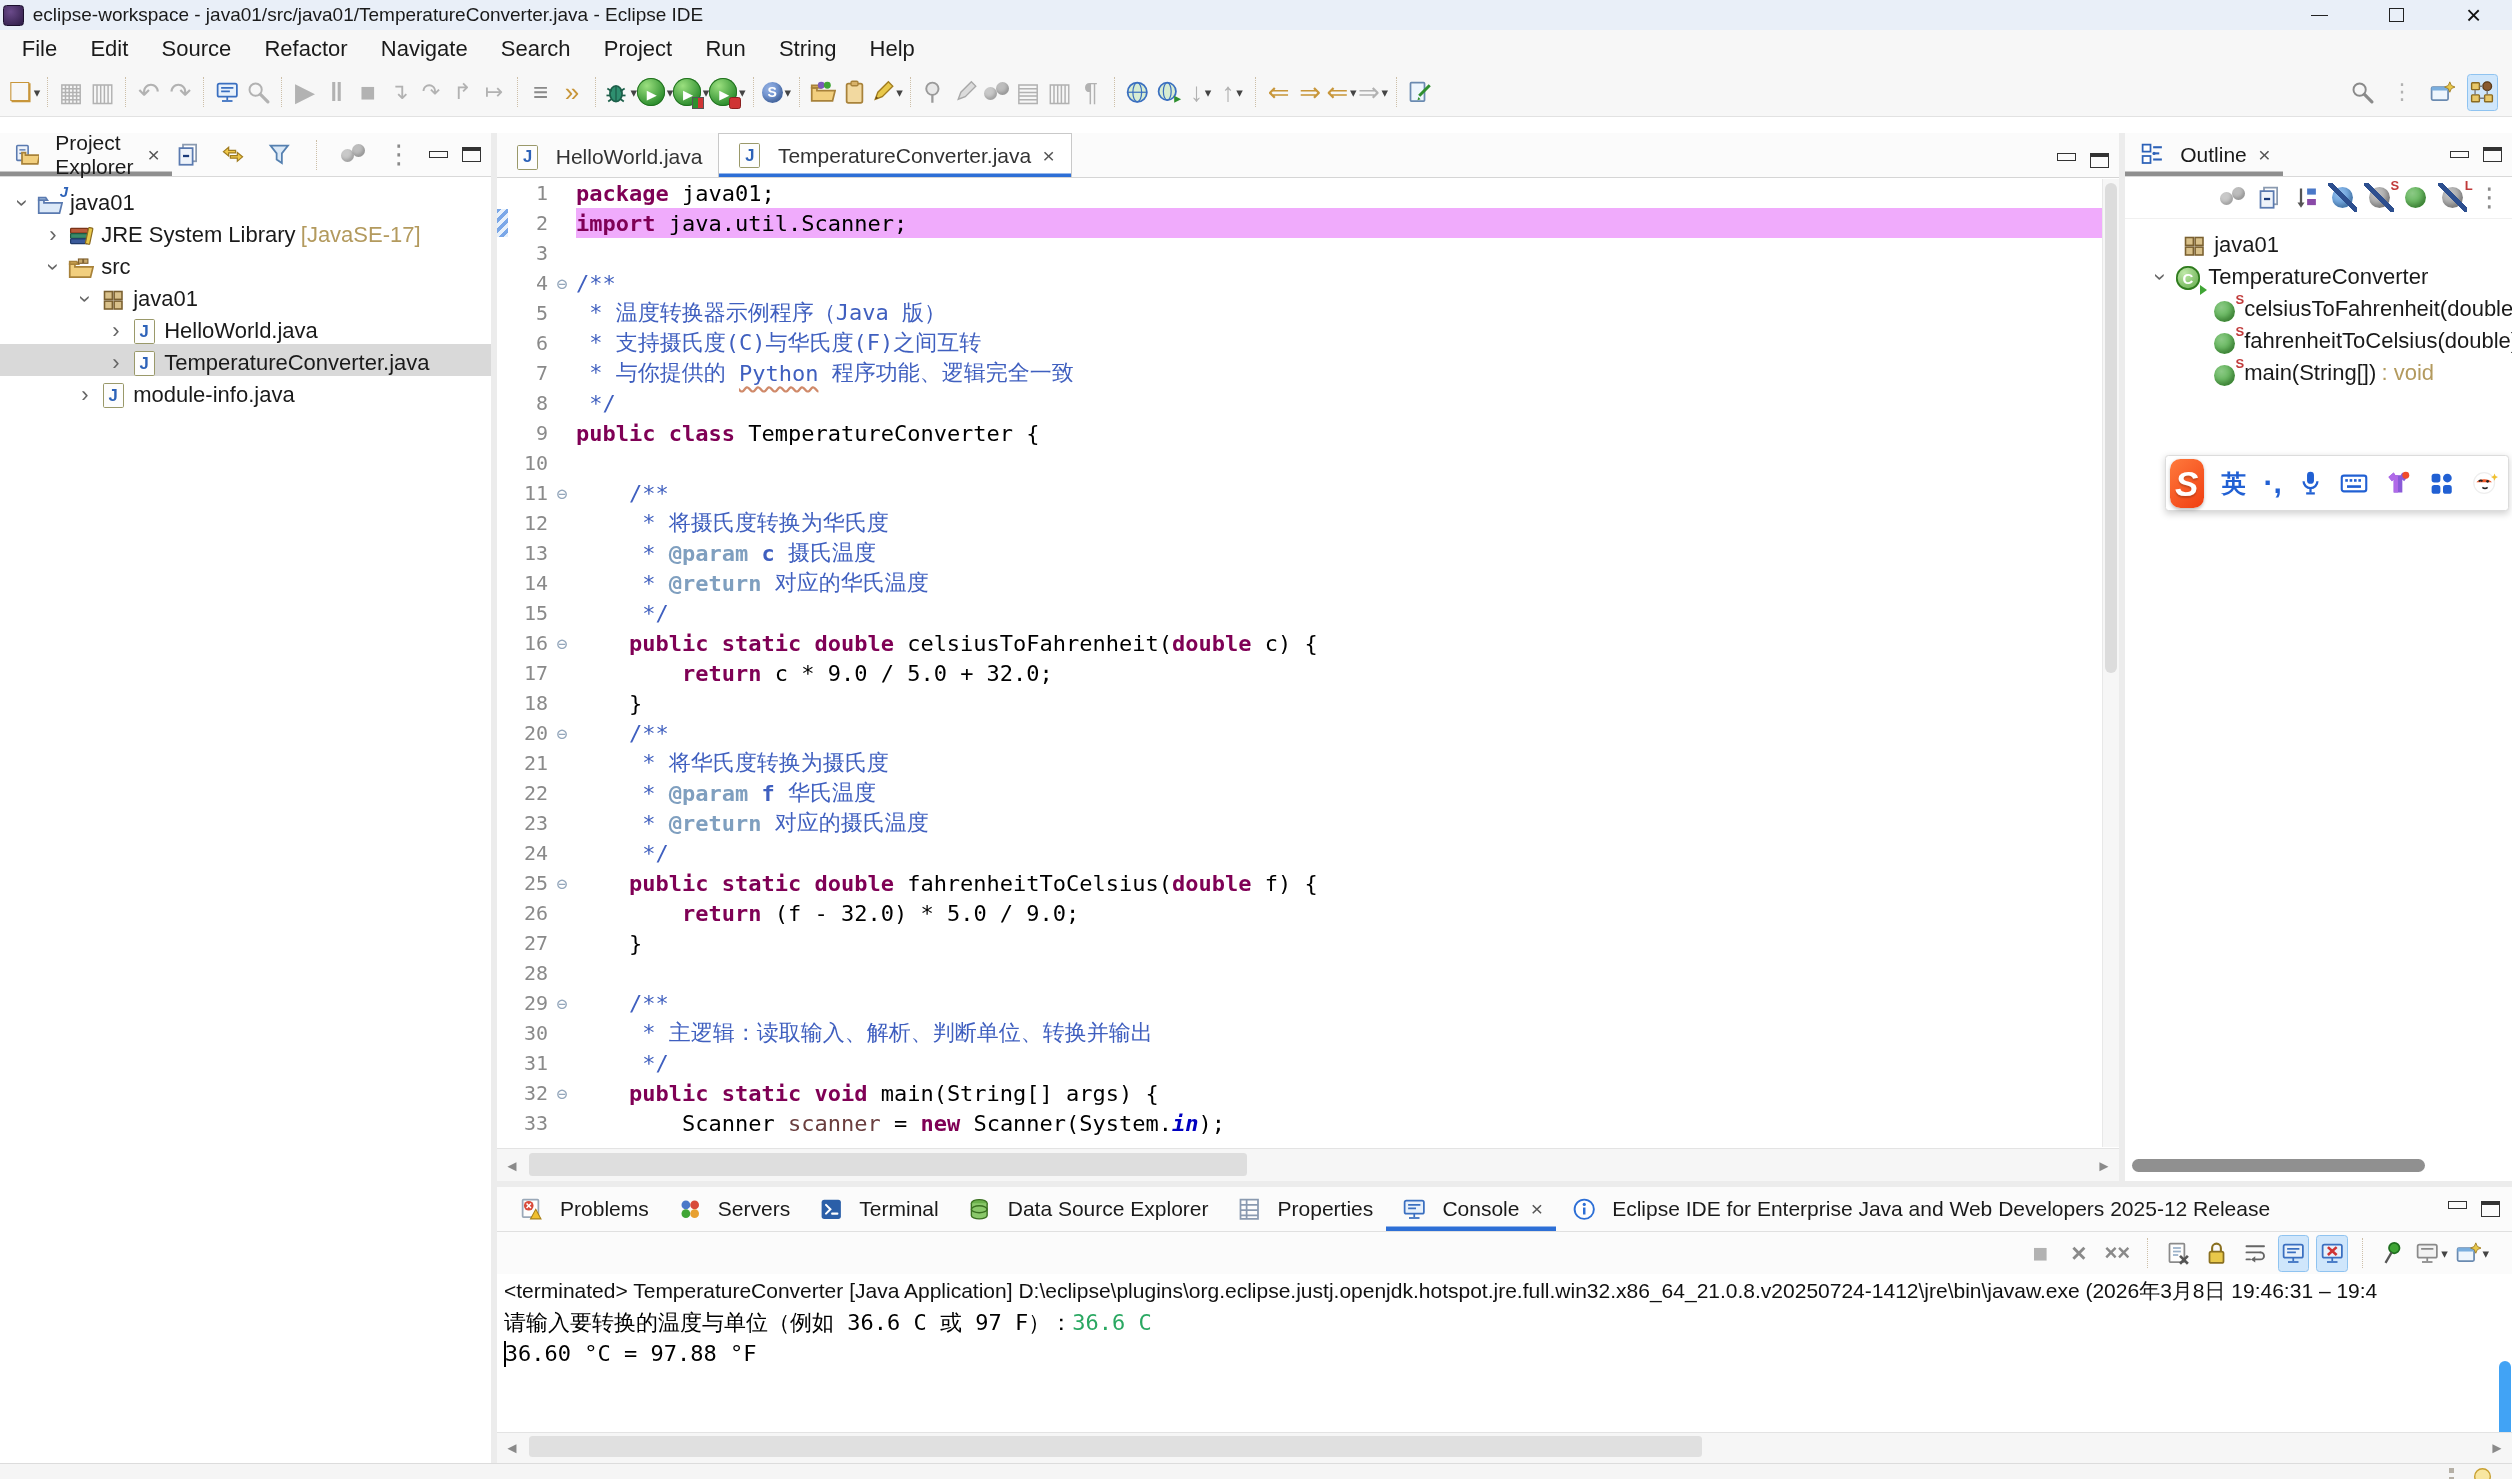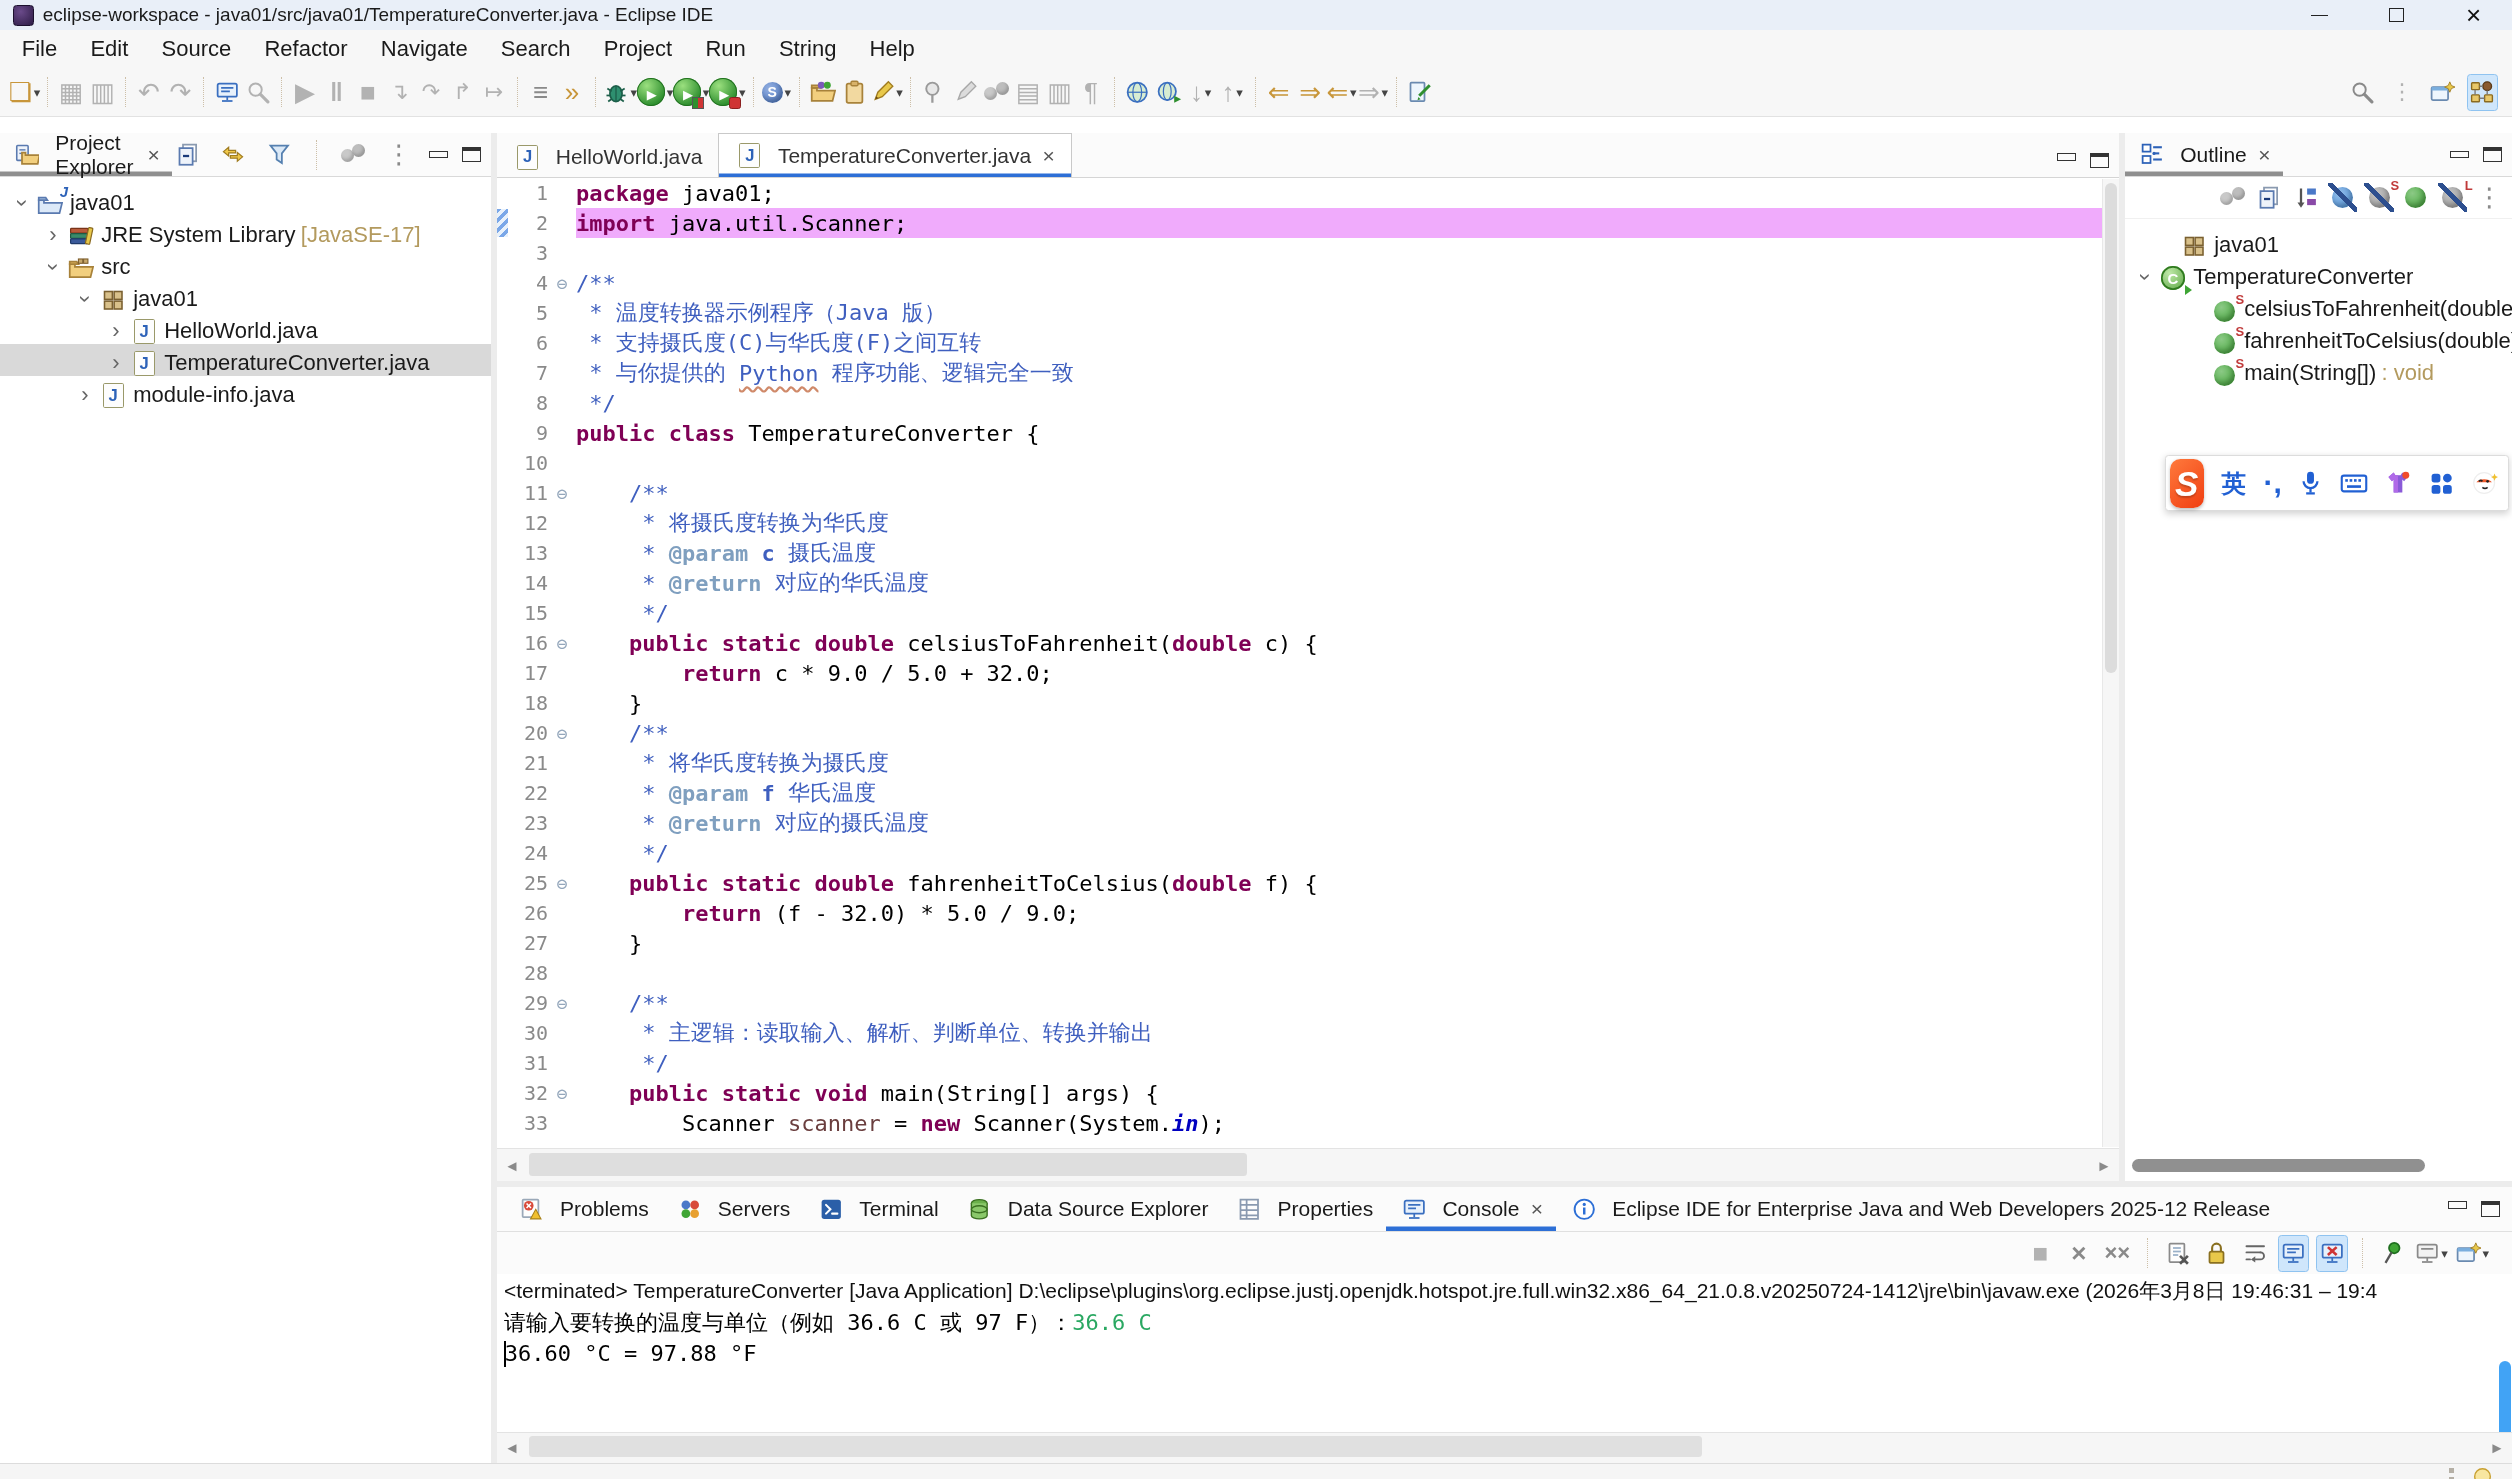--- a/index.html
+++ b/index.html
@@ -1,21 +1,21 @@
 <!DOCTYPE html>
 <html style="font-size:14px"><head>
 <meta charset="utf-8">
 <style>
   * { margin:0; padding:0; box-sizing:border-box; }
   html,body { width:2512px; height:1480px; overflow:hidden;
     font-family:"Liberation Sans", sans-serif; background:#fff; color:#1a1a1a; }
 
   
   .titlebar { height:30px; background:#e9eff8; display:flex; align-items:center;
-    padding-left:13px; font-size:19px; }
+    padding-left:3px; font-size:19px; }
   .appicon { width:21px; height:21px; border-radius:3.5px; margin-right:8.7px;
     background:radial-gradient(circle at 35% 30%, #6a4a8a, #2d1b45); border:0.9px solid #1c102e; }
   .win-controls { margin-left:auto; display:flex; height:100%; }
   .win-btn { width:77px; height:100%; display:flex; align-items:center; justify-content:center; }
   .wm-min { width:17.5px; border-top:1.7px solid #222; }
   .wm-max { width:15.7px; height:14px; border:1.7px solid #222; }
   .wm-close::before { content:"×"; font-size:26px; line-height:1; color:#111; }
 
   
   .menubar { height:38px; background:#f7f7f7; display:flex; align-items:center;
@@ -812,21 +812,21 @@
               <span class="tico">
                 <svg width="24.5" height="24.5" viewBox="0 0 28 28">
                   <rect x="4" y="4" width="9" height="9" fill="#d8c08a" stroke="#7a6030" stroke-width="1.8"></rect>
                   <rect x="15" y="4" width="9" height="9" fill="#d8c08a" stroke="#7a6030" stroke-width="1.8"></rect>
                   <rect x="4" y="15" width="9" height="9" fill="#d8c08a" stroke="#7a6030" stroke-width="1.8"></rect>
                   <rect x="15" y="15" width="9" height="9" fill="#d8c08a" stroke="#7a6030" stroke-width="1.8"></rect>
                 </svg>
               </span>
               <span class="tlabel">java01</span>
             </div>
-            <div class="trow" style="padding-left: 7px;">
+            <div class="trow" style="padding-left: 22px;">
               <span class="chev open">›</span>
               <span class="tico">
                 <span class="classicon">
                   <span class="runmark"></span>
                 </span>
               </span>
               <span class="tlabel">TemperatureConverter</span>
             </div>
             <div class="trow" style="padding-left: 84px;">
               <span class="tico">

